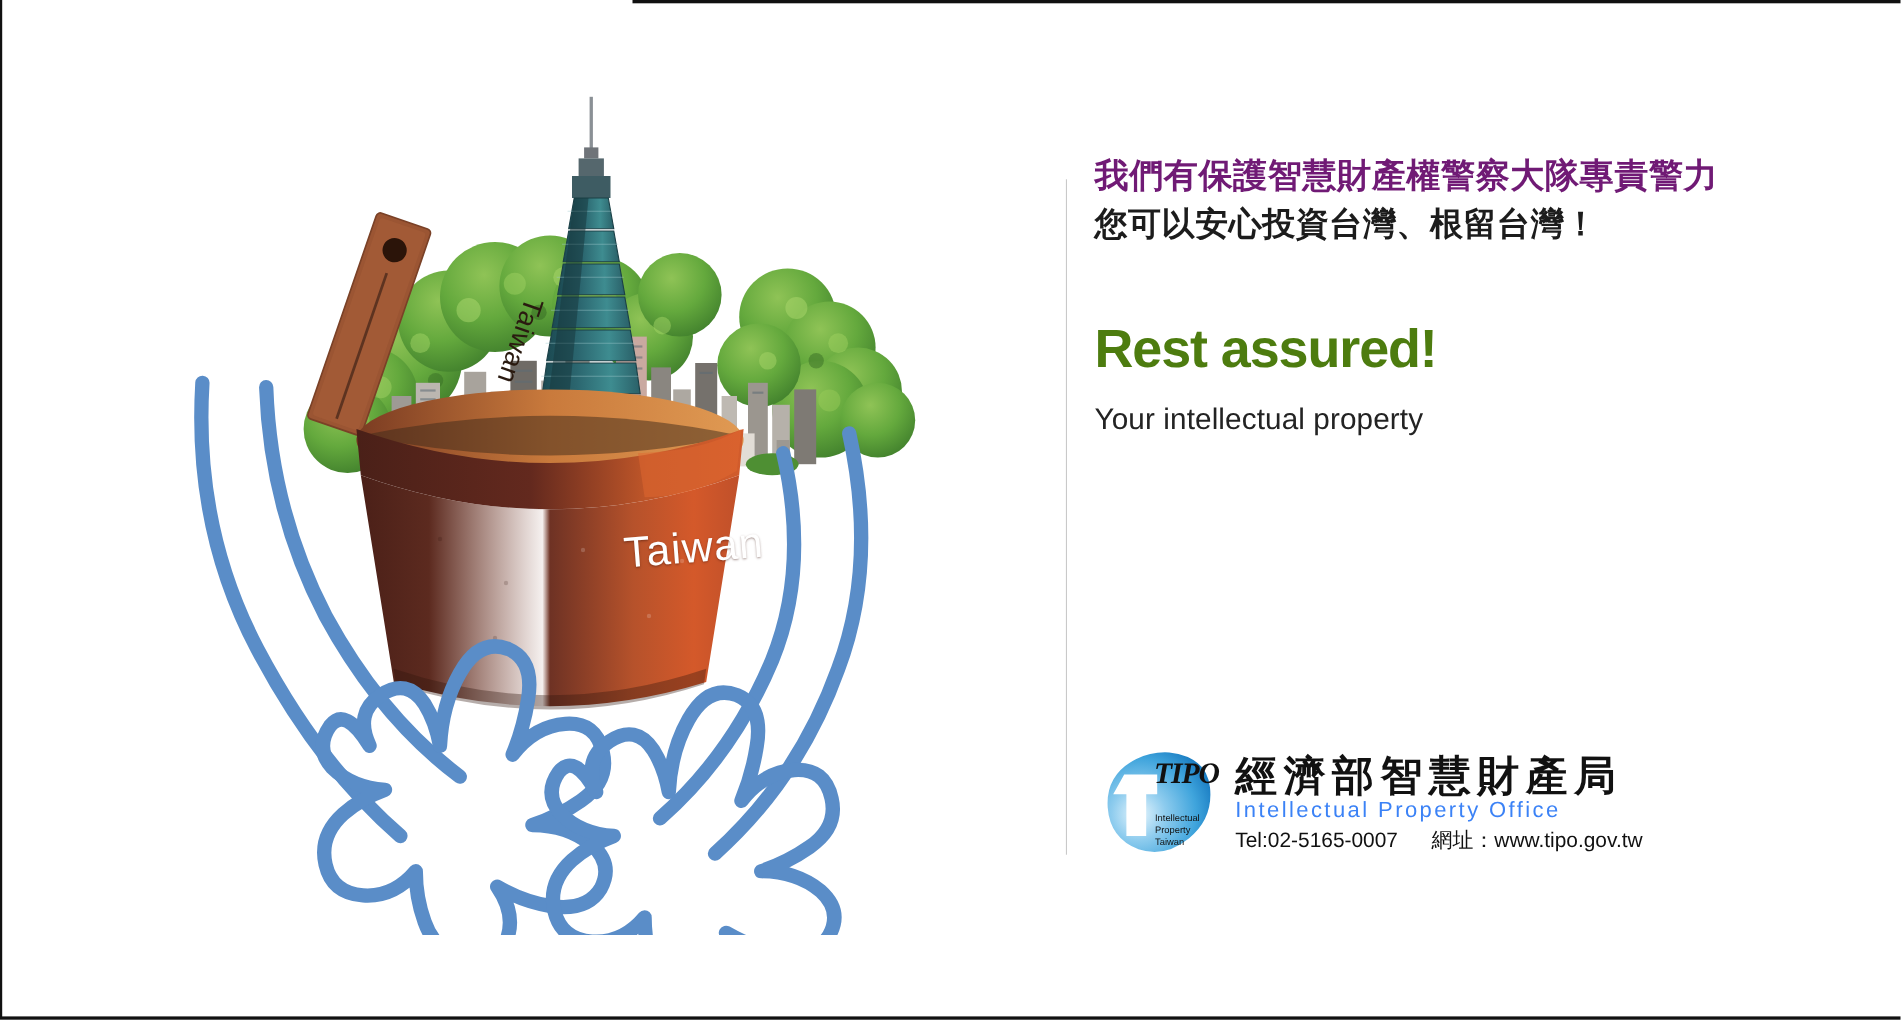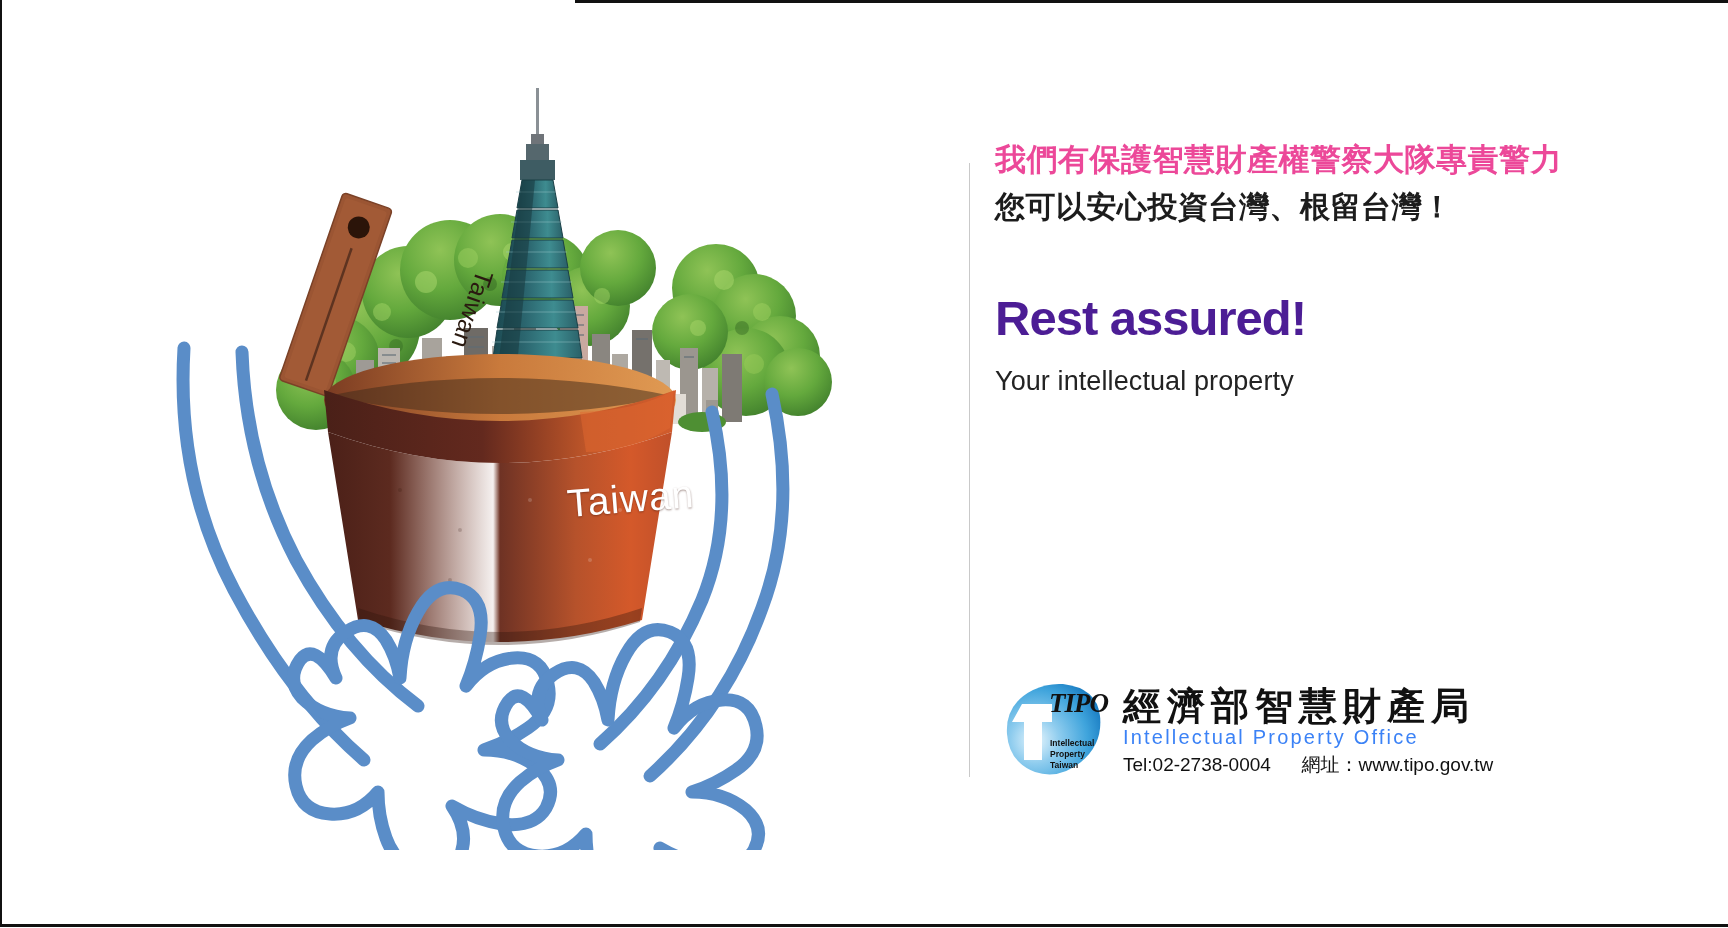--- a/index.html
+++ b/index.html
@@ -13,47 +13,47 @@
   .edge-left{position:absolute;left:0;top:0;width:2px;height:926px;background:#111;}
   .edge-bottom{position:absolute;left:0;top:924px;width:1728px;height:3px;background:#111;}
 
   
   .divider{position:absolute;left:969px;top:163px;width:1px;height:614px;background:#c9c9c9;}
 
   
   .textcol{position:absolute;left:995px;top:140px;width:700px;}
 
   .cn-line1{font-family:"Liberation Serif","DejaVu Serif",serif;
-            font-size:31px;font-weight:700;color:#ec4899;letter-spacing:.5px;
+            font-size:31px;font-weight:700;color:#701a75;letter-spacing:.5px;
             line-height:40px;white-space:nowrap;}
   .cn-head{font-family:"Liberation Serif","DejaVu Serif",serif;
            font-size:54px;font-weight:700;color:#141414;letter-spacing:1px;
            line-height:74px;margin-top:4px;white-space:nowrap;}
-  .cn-line3{font-family:Liberation Sans, sans-serif;
+  .cn-line3{font-family:Liberation Mono, monospace;
             font-size:30px;font-weight:700;color:#1c1c1c;letter-spacing:.5px;
             line-height:42px;margin-top:6px;white-space:nowrap;}
 
   .en-head{font-family:"Liberation Sans",sans-serif;
-           font-size:49px;font-weight:700;color:#4c1d95;letter-spacing:-1px;
+           font-size:49px;font-weight:700;color:#4d7c0f;letter-spacing:-1px;
            line-height:56px;margin-top:62px;}
   .en-body{font-family:"Liberation Sans",sans-serif;
            font-size:27px;font-weight:400;color:#232323;
            line-height:38px;margin-top:16px;letter-spacing:.1px;}
   .en-body div{white-space:nowrap;}
 
   
   .logoblock{position:absolute;left:1005px;top:682px;display:flex;align-items:flex-end;}
 
   .logomark{position:relative;width:100px;height:96px;flex:none;}
   .logomark svg{position:absolute;left:0;top:0;}
   .logo-tipo{position:absolute;left:44px;top:8px;font-family:"Liberation Serif",serif;
              font-size:27px;font-weight:700;color:#111;letter-spacing:-1px;
              font-style:italic;line-height:27px;}
   .logo-sub{position:absolute;left:45px;top:56px;font-family:"Liberation Sans",sans-serif;
-            font-size:8.5px;font-weight:700;color:#111;line-height:11px;}
+            font-size:8.5px;font-weight:400;color:#111;line-height:11px;}
 
   .logotext{margin-left:18px;padding-top:2px;}
   .org-cn{font-family:"Liberation Serif","DejaVu Serif",serif;
           font-size:38px;font-weight:700;color:#111;letter-spacing:6px;
           line-height:34px;white-space:nowrap;}
   .org-en{font-family:"Liberation Sans",sans-serif;font-size:20px;font-weight:400;
           color:#3b82f6;letter-spacing:2.2px;line-height:28px;white-space:nowrap;}
   .org-contact{font-family:"Liberation Sans",sans-serif;font-size:19px;font-weight:400;
                color:#111;line-height:27px;white-space:nowrap;}
   .org-contact .gap{display:inline-block;width:20px;}
@@ -381,20 +381,20 @@
         <div>Intellectual</div>
         <div>Property</div>
         <div>Taiwan</div>
       </div>
     </div>
 
     <div class="logotext">
       <div class="org-cn">經濟部智慧財產局</div>
       <div class="org-en">Intellectual Property Office</div>
       <div class="org-contact">
-        <span>Tel:02-2738-0004</span>
+        <span>Tel:02-5165-0007</span>
         <span class="gap"></span>
         <span>網址：www.tipo.gov.tw</span>
       </div>
     </div>
   </div>
 
 </div>
 
 </body></html>

